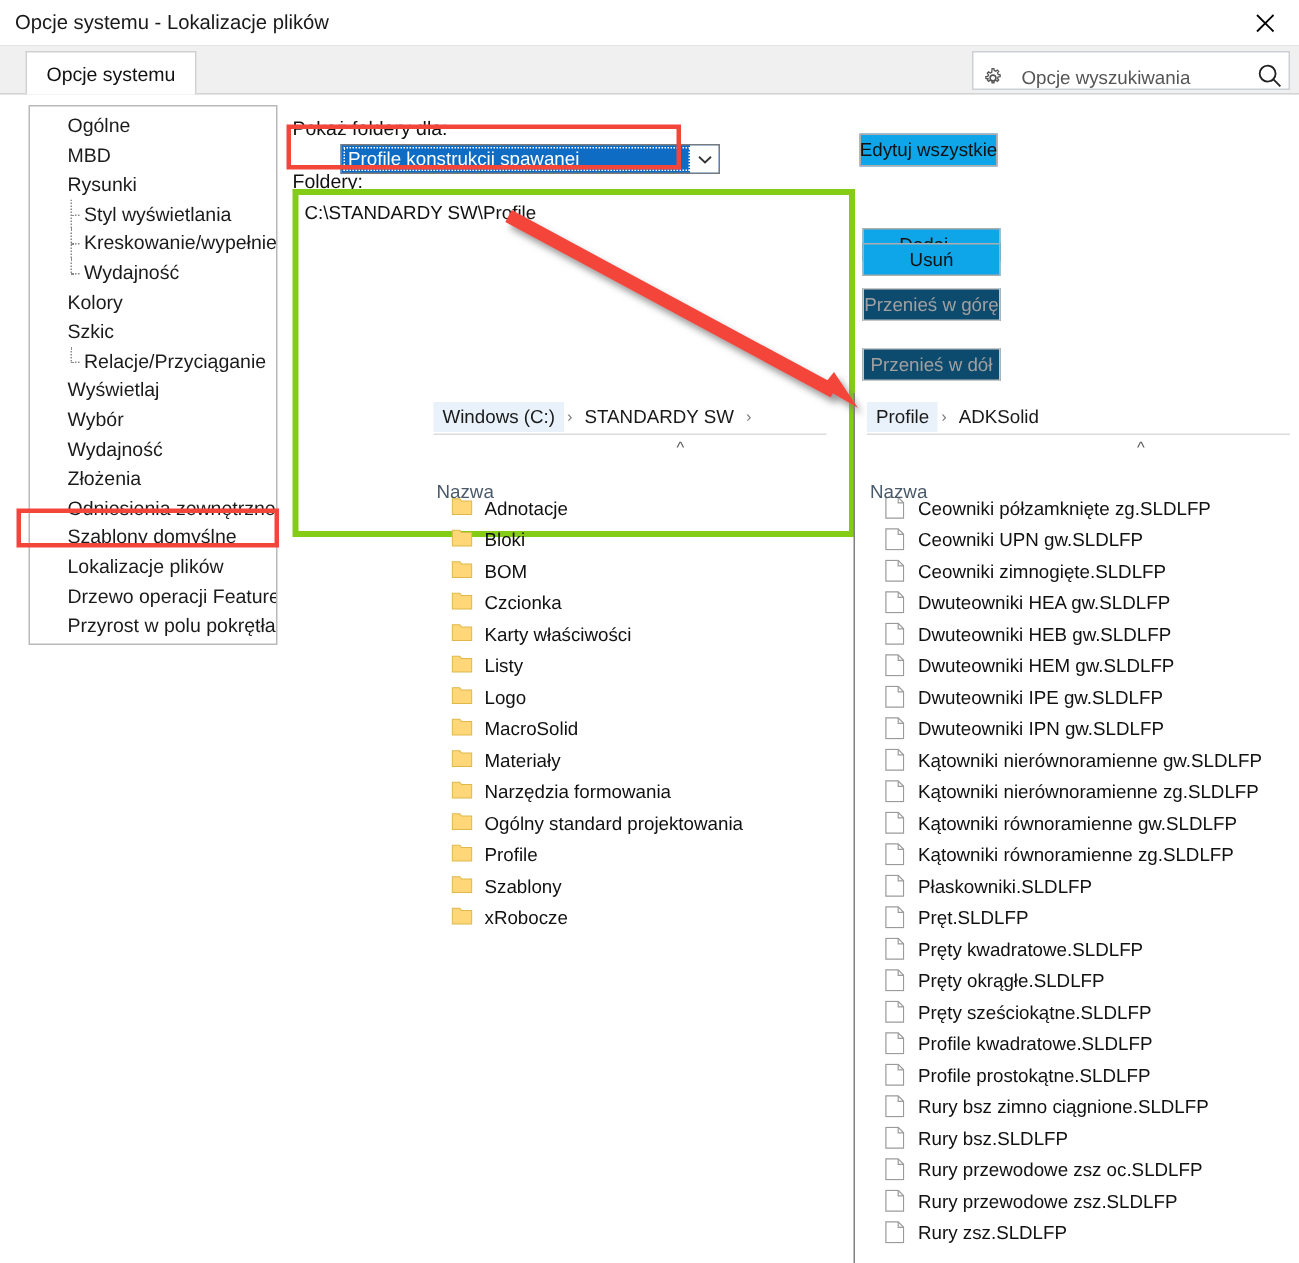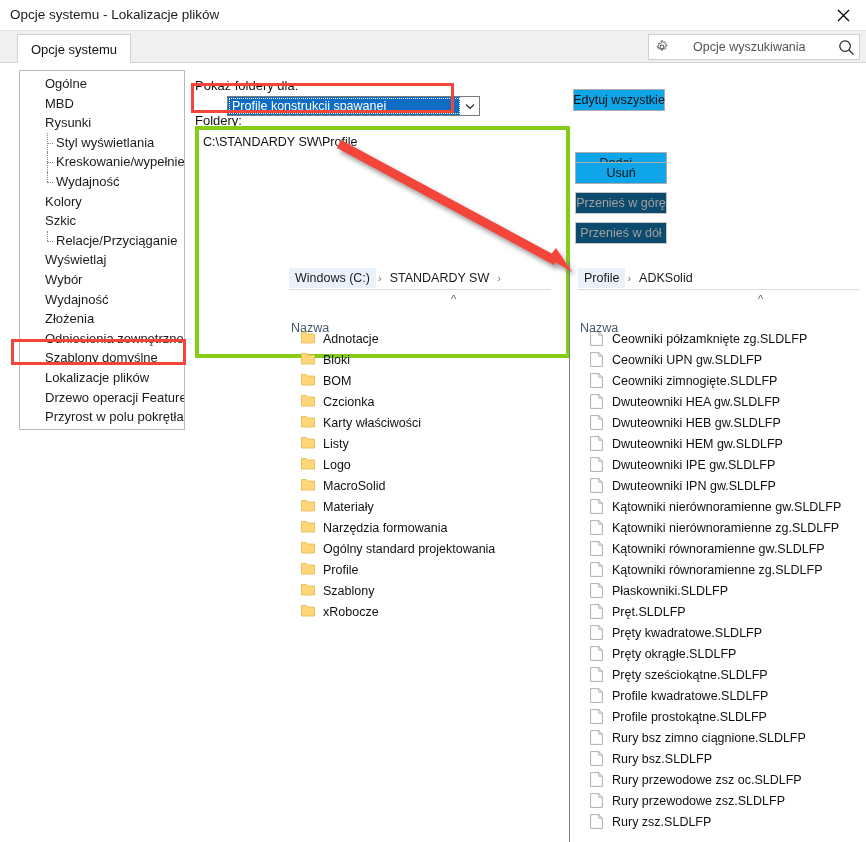--- a/index.html
+++ b/index.html
@@ -40,21 +40,21 @@
     padding: 0 13px; display: flex; align-items: center;
     background: #ffffff;
     border-left: 1px solid #d0d0d0;
     border-top: 1px solid #d0d0d0;
     border-right: 1px solid #d0d0d0;
     font-size: 13px; color: #111;
   }
   .searchbox {
     position: absolute; right: 6px; top: 3px; width: 212px; height: 26px;
     background: #ffffff; border: 1px solid #ccd0d4;
-    display: flex; align-items: center; gap: 24px; padding: 0 4px 0 6px;
+    display: flex; align-items: flex-end; gap: 12px; padding: 0 4px 0 6px;
   }
   .searchbox .ph { flex: 1; color: #555; font-size: 12.5px; white-space: nowrap; }
   .gear-icon, .mag-icon { flex: none; line-height: 0; }
 
   
   .optlist {
     position: absolute; left: 19px; top: 70px; width: 166px; height: 360px;
     background: #ffffff; border: 1px solid #b9b9b9; overflow: hidden;
   }
   .optlist-inner { padding: 3px 0 0 0; margin-left: 20px; }
@@ -112,21 +112,21 @@
     background: #0ea5e9; border: 1px solid #adadad;
     font-size: 12.5px; color: #111;
     display: flex; align-items: center; justify-content: center;
     white-space: nowrap;
   }
   .btn.disabled { color: #a0a0a0; border-color: #c6c6c6; background: #0c4a6e; }
   .btn-edit { left: 573px; top: 89px; width: 92px; }
   .btn-add  { left: 575px; top: 132px; margin-top: 20px; }
   .btn-del  { left: 575px; top: 162px; }
   .btn-up   { left: 575px; top: 192px; }
-  .btn-down { left: 575px; top: 222px; }
+  .btn-down { left: 575px; top: 232px; }
 
   
   .divider {
     position: absolute; left: 569px; top: 262px; width: 1px; height: 580px;
     background: #808080;
   }
   .pane { position: absolute; top: 266px; }
   .pane-left  { left: 289px; width: 262px; }
   .pane-right { left: 578px; width: 282px; }
 

